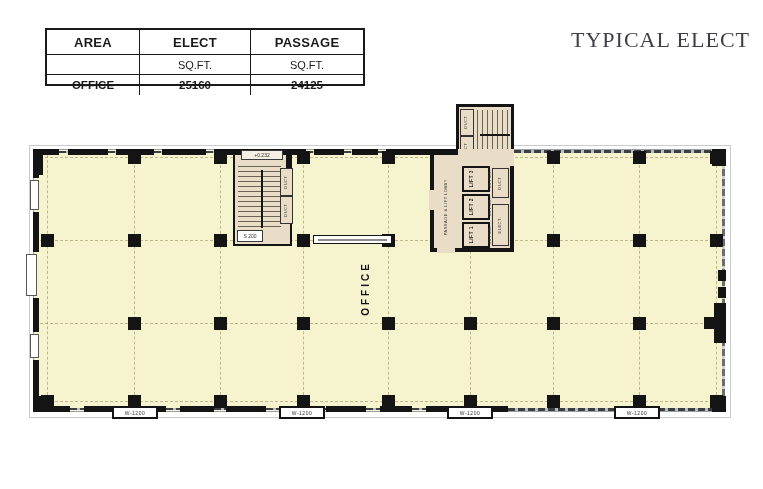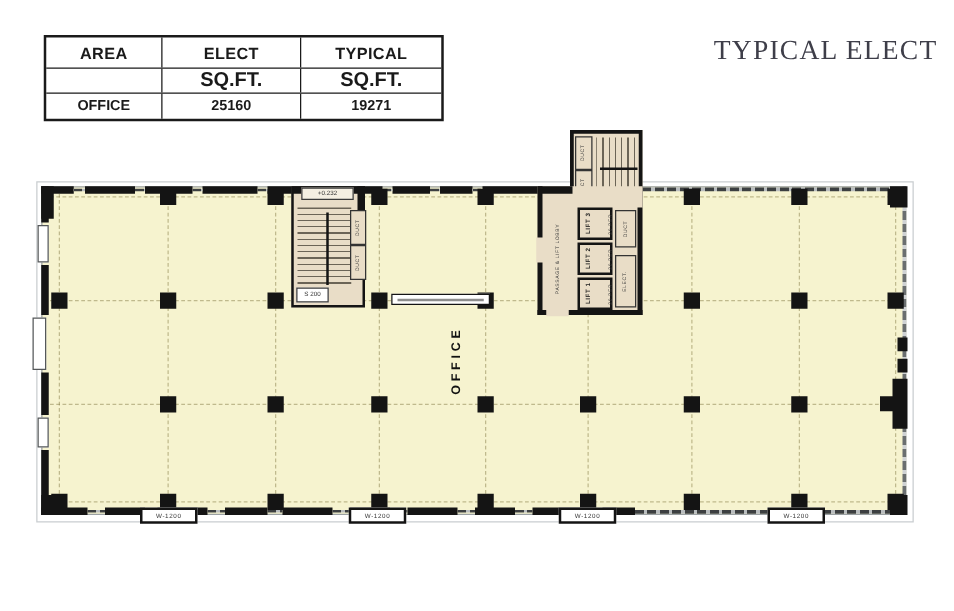--- a/index.html
+++ b/index.html
@@ -1,32 +1,32 @@
 <!DOCTYPE html>
 <html><head>
 <meta charset="utf-8">
 <style>
   html,body{margin:0;padding:0;background:#fff;}
   #page{position:relative;width:763px;height:489px;background:#ffffff;overflow:hidden;
         font-family:"Liberation Sans",sans-serif;}
 
   
-  #area-table{position:absolute;left:35px;top:28px;width:320px;height:69px;
+  #area-table{position:absolute;left:45px;top:28px;width:320px;height:58px;
               border:2px solid #1a1a1a;box-sizing:border-box;}
   .tr{display:flex;box-sizing:border-box;}
   .tr-head{height:25px;border-bottom:1.5px solid #1a1a1a;}
   .tr-units{height:20px;border-bottom:1.5px solid #1a1a1a;}
   .tr-data{height:20px;}
   .tc{box-sizing:border-box;display:flex;align-items:center;justify-content:center;
       color:#1a1a1a;}
   .c0{width:93px;border-right:1.5px solid #1a1a1a;}
   .c1{width:111px;border-right:1.5px solid #1a1a1a;}
   .c2{width:112px;}
   .tr-head .tc{font-size:13px;font-weight:bold;letter-spacing:.3px;}
-  .tr-units .tc{font-size:16px;font-weight:bold;}
+  .tr-units .tc{font-size:11px;font-weight:normal;}
   .tr-data .tc{font-size:11.5px;font-weight:bold;}
 
   
   #floor-title{position:absolute;left:450px;top:27px;width:300px;text-align:right;
                font-family:"Liberation Serif","DejaVu Serif",serif;
                font-size:22px;color:#3e3e49;letter-spacing:1px;}
 
   
   #plan{position:absolute;left:0;top:0;width:763px;height:489px;}
   #outer-line{position:absolute;left:29px;top:145px;width:700px;height:271px;
@@ -68,31 +68,31 @@
 </style>
 </head>
 <body>
 
 <div id="page">
 
   <div id="area-table">
     <div class="tr tr-head">
       <div class="tc c0">AREA</div>
       <div class="tc c1">ELECT</div>
-      <div class="tc c2">TYPICAL</div>
+      <div class="tc c2">PASSAGE</div>
     </div>
     <div class="tr tr-units">
       <div class="tc c0"></div>
       <div class="tc c1">SQ.FT.</div>
       <div class="tc c2">SQ.FT.</div>
     </div>
     <div class="tr tr-data">
       <div class="tc c0">OFFICE</div>
       <div class="tc c1">25160</div>
-      <div class="tc c2">19271</div>
+      <div class="tc c2">24125</div>
     </div>
   </div>
 
   <div id="floor-title">TYPICAL ELECT</div>
 
   <div id="plan">
     <div id="outer-line"></div>
     <div id="floor-plate"></div>
 
     <div id="gen">

